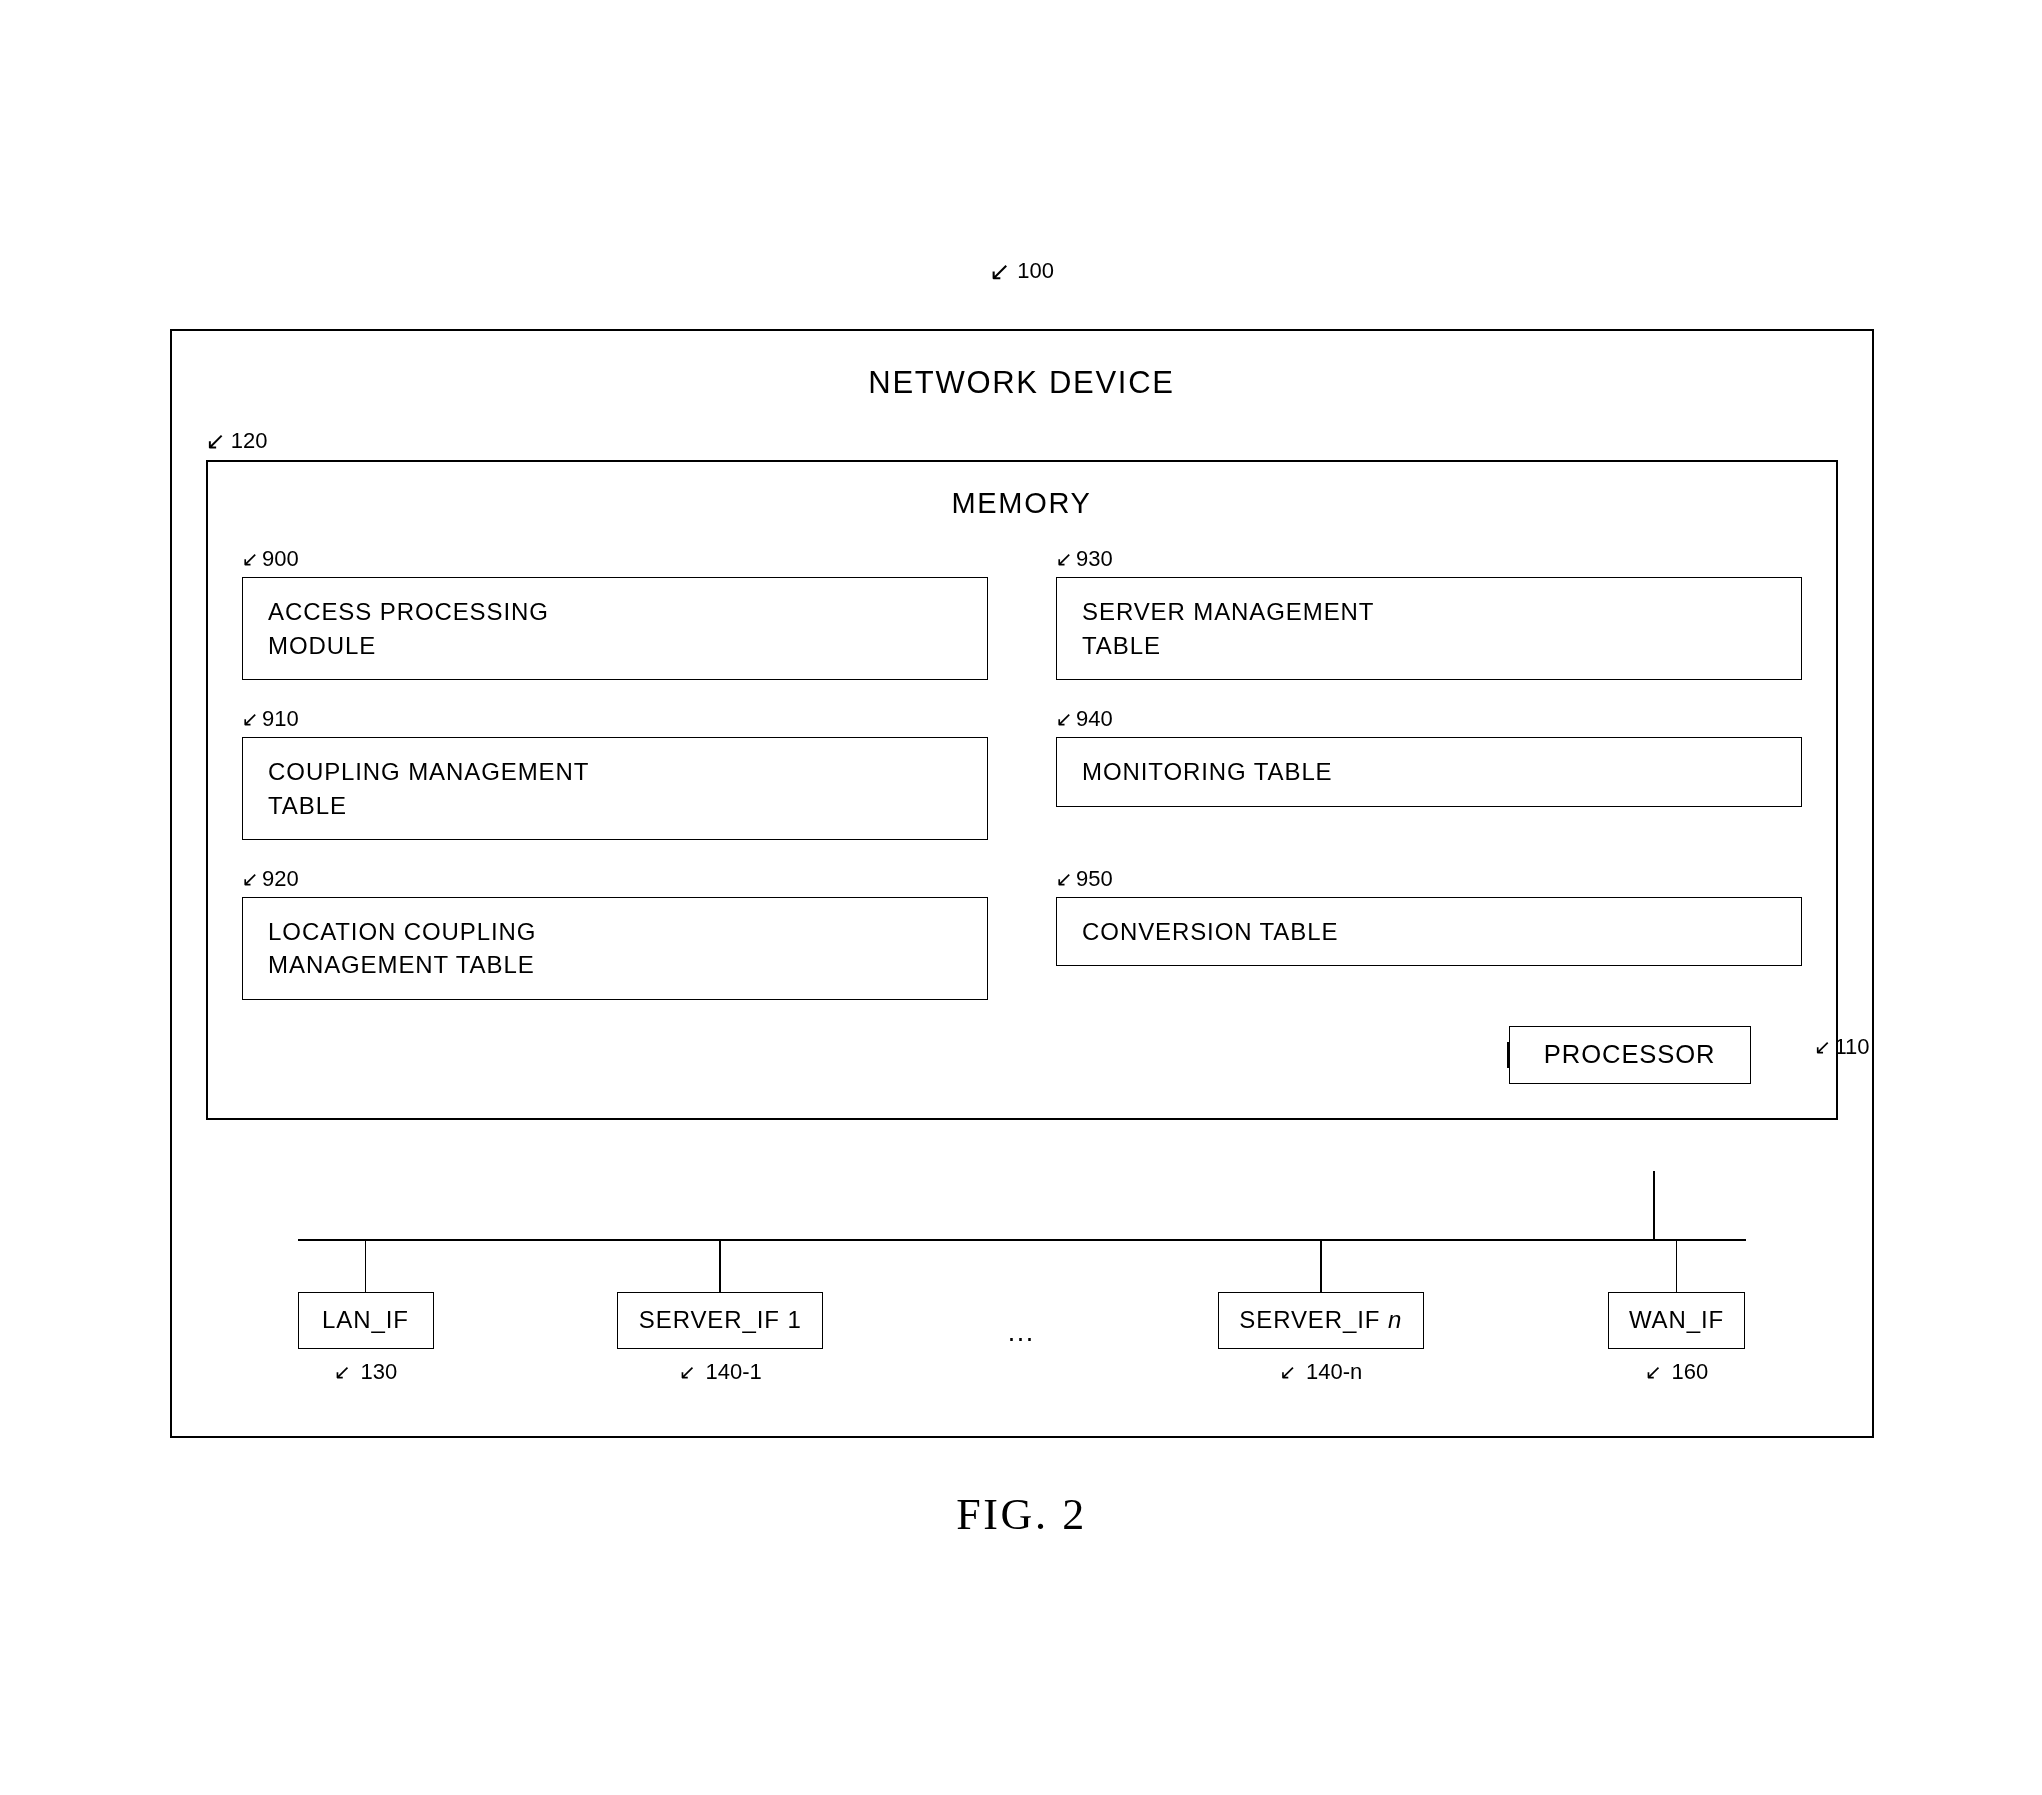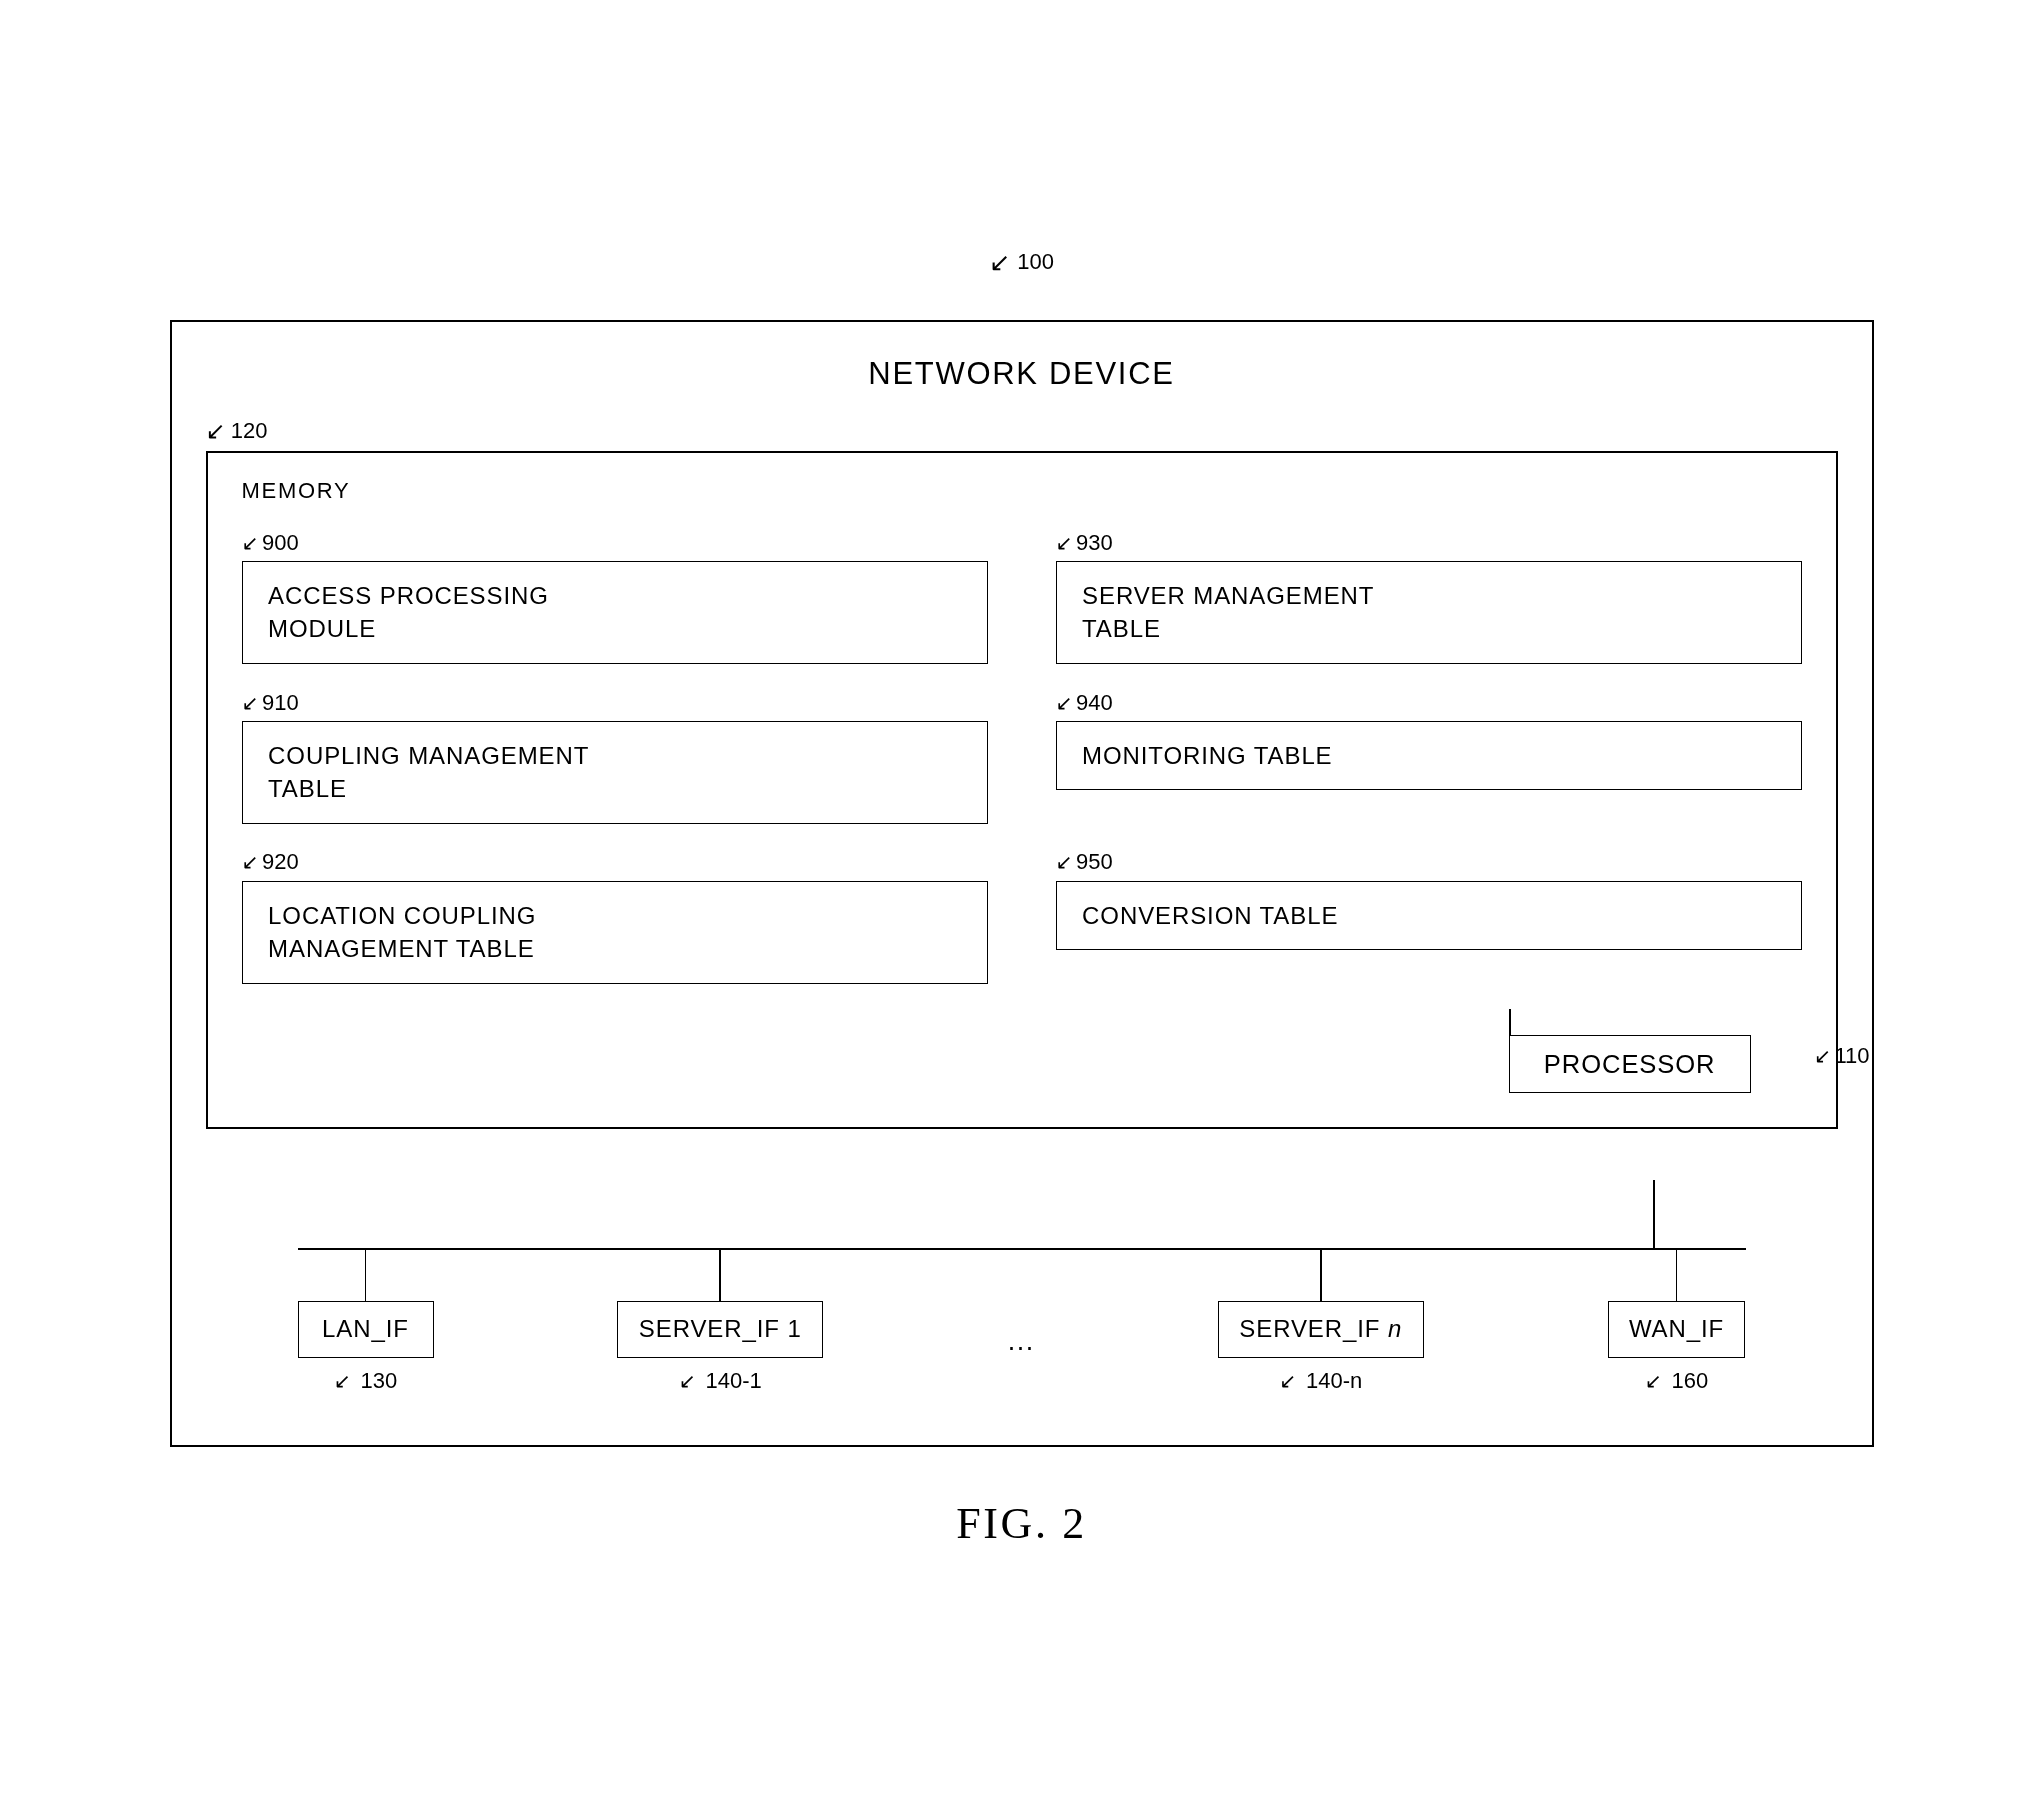--- a/index.html
+++ b/index.html
@@ -40,22 +40,22 @@
       margin-bottom: 25.6px;
     }
     
     .memory-box {
       border: 2.6px solid #000;
       padding: 25.6px 34px 34px 34px;
       position: relative;
       width: 100%;
     }
     .memory-box-title {
-      text-align: left;
-      font-size: 22px;
+      text-align: center;
+      font-size: 29px;
       font-weight: normal;
       letter-spacing: 1.7px;
       margin-bottom: 25.6px;
     }
     
     .memory-grid {
       display: grid;
       grid-template-columns: 1fr 1fr;
       gap: 25.6px 68px;
     }
@@ -207,21 +207,21 @@
               <span class="ref-tag">950</span>
             </div>
             <div class="module-box">
               <span>CONVERSION TABLE</span>
             </div>
           </div>
 
         </div>
 
         <div style="display:flex; justify-content:flex-end; margin-top:25.6px; padding-right:51px;">
-          <div style="display:flex; flex-direction:column; ">
+          <div style="display:flex; flex-direction:row; align-items:center;">
 
             <div style="width:1.7px; height:25.6px; background:#000;"></div>
             <div style="position:relative;">
               <div class="processor-box">
                 <span>PROCESSOR</span>
               </div>
               <div style="position:absolute; top:8.5px; right:-119px; display:flex; align-items:center;">
                 <span style="font-size:20.4px; margin-right:3.4px;">↙</span>
                 <span class="ref-tag">110</span>
               </div>

